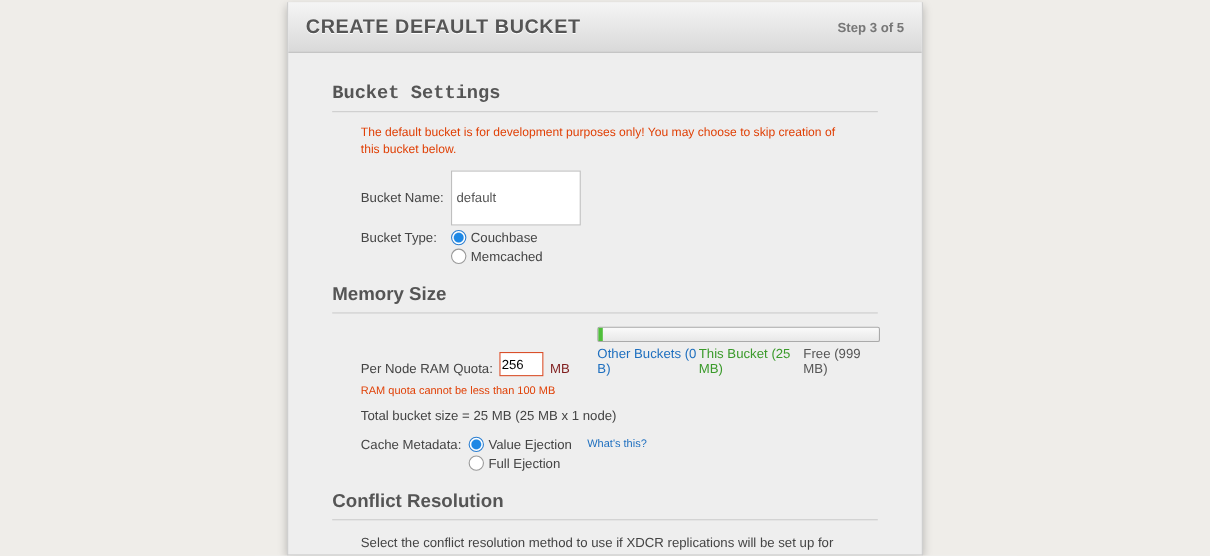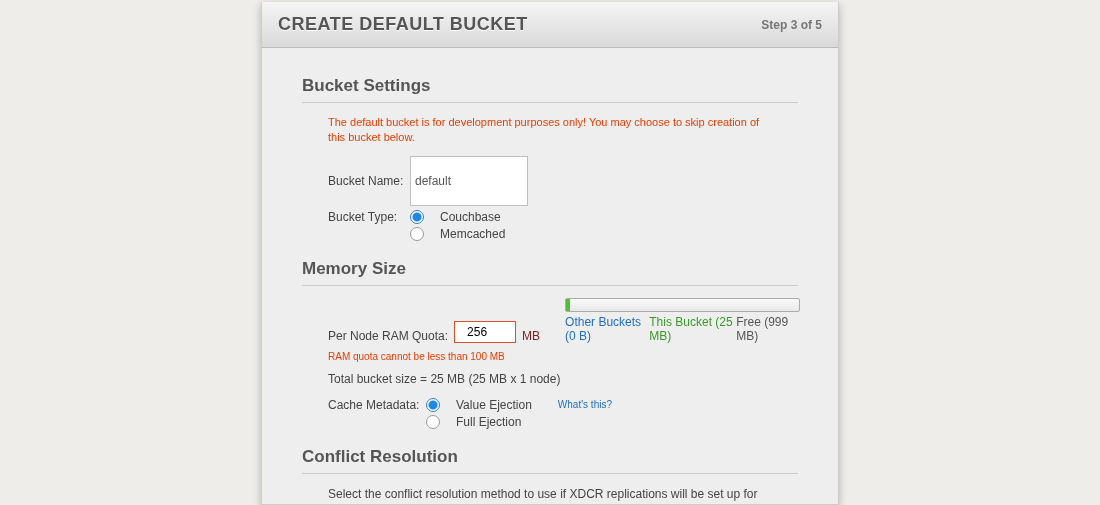--- a/index.html
+++ b/index.html
@@ -50,21 +50,21 @@
   }
   .section-title {
     font-size: 17px;
     color: #555;
     font-weight: bold;
     border-bottom: 1px solid #ccc;
     padding-bottom: 6px;
     margin-bottom: 12px;
     margin-top: 18px;
   }
-  .section-title.first { margin-top: 10px; }
+  .section-title.first { margin-top: 10px; font-family: Liberation Mono, monospace; }
   .inner {
     padding: 0 0 0 26px;
   }
   .warn {
     color: #e04006;
     font-size: 11px;
     line-height: 1.4;
     margin-bottom: 10px;
     max-width: 440px;
   }
@@ -90,21 +90,21 @@
     color: #555;
   }
   .radio-group {
     display: flex;
     flex-direction: column;
     gap: 3px;
   }
   .radio-item {
     display: flex;
     align-items: center;
-    gap: 16px;
+    gap: 4px;
     color: #444;
   }
   .radio {
     width: 12px; height: 12px;
     border-radius: 50%;
     border: 1px solid #999;
     background: #fff;
     position: relative;
     flex: none;
   }
@@ -114,21 +114,21 @@
   }
   .mem-row {
     display: flex;
     align-items: flex-end;
     gap: 6px;
     margin-bottom: 4px;
   }
   .mem-label { color:#444; }
   .ram-input {
     border: 1px solid #d94f2a;
-    padding: 2px 12px;
+    padding: 2px 1px;
     width: 36px;
     height: 16px;
     font-size: 12px;
   }
   .mb-label { color:#7f1d1d; margin-right: 19px;}
   .quota-area {
     flex: 1;
     display: flex;
     flex-direction: column;
     align-items: stretch;

